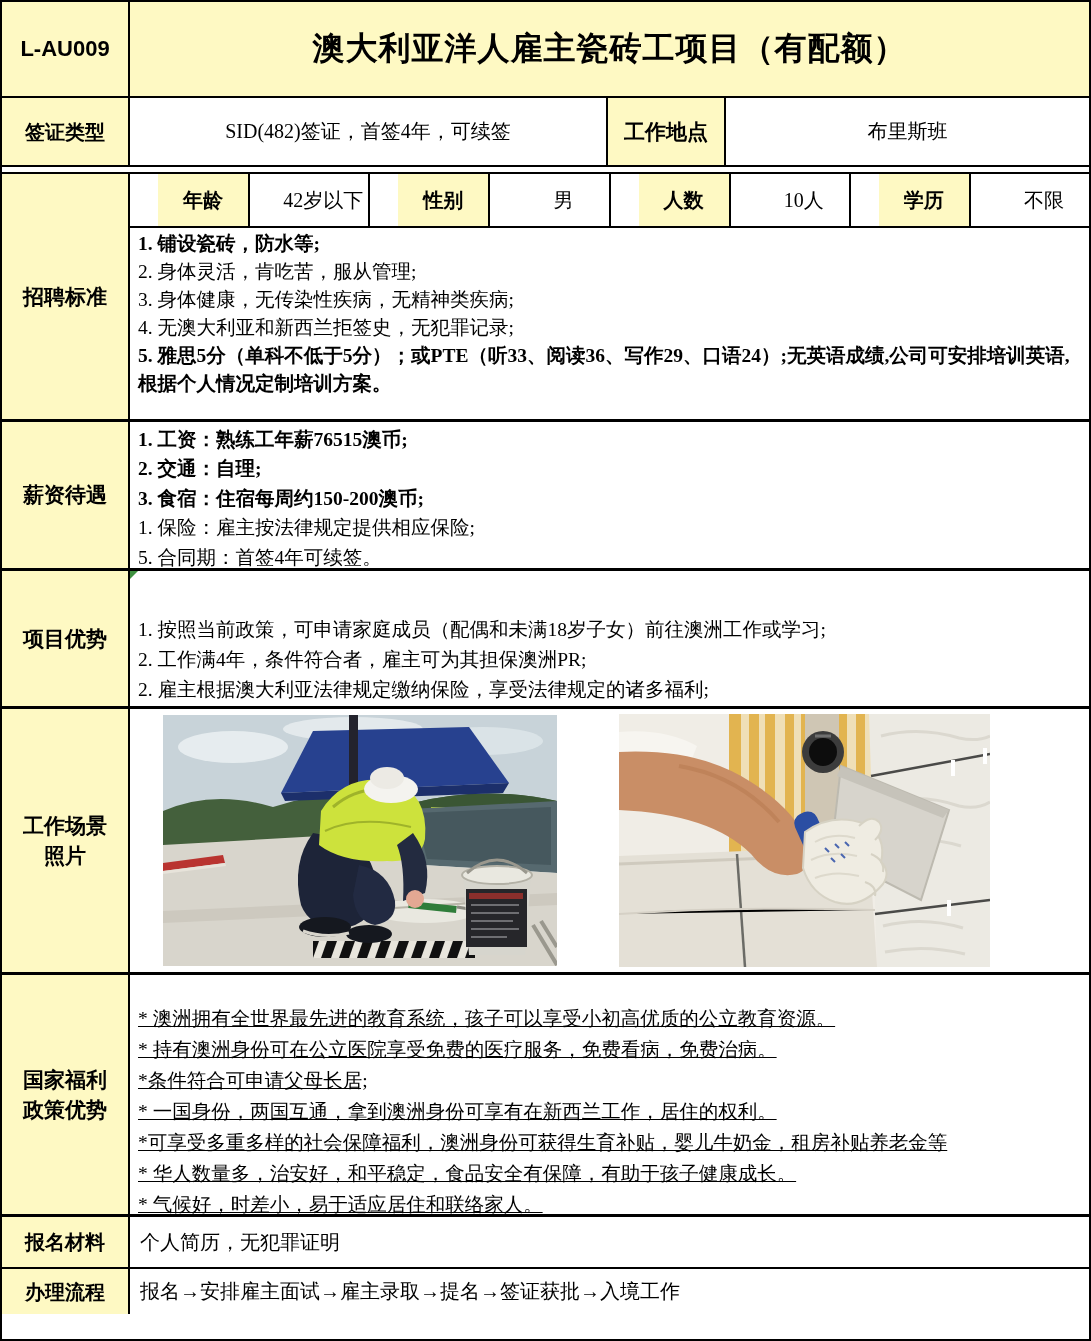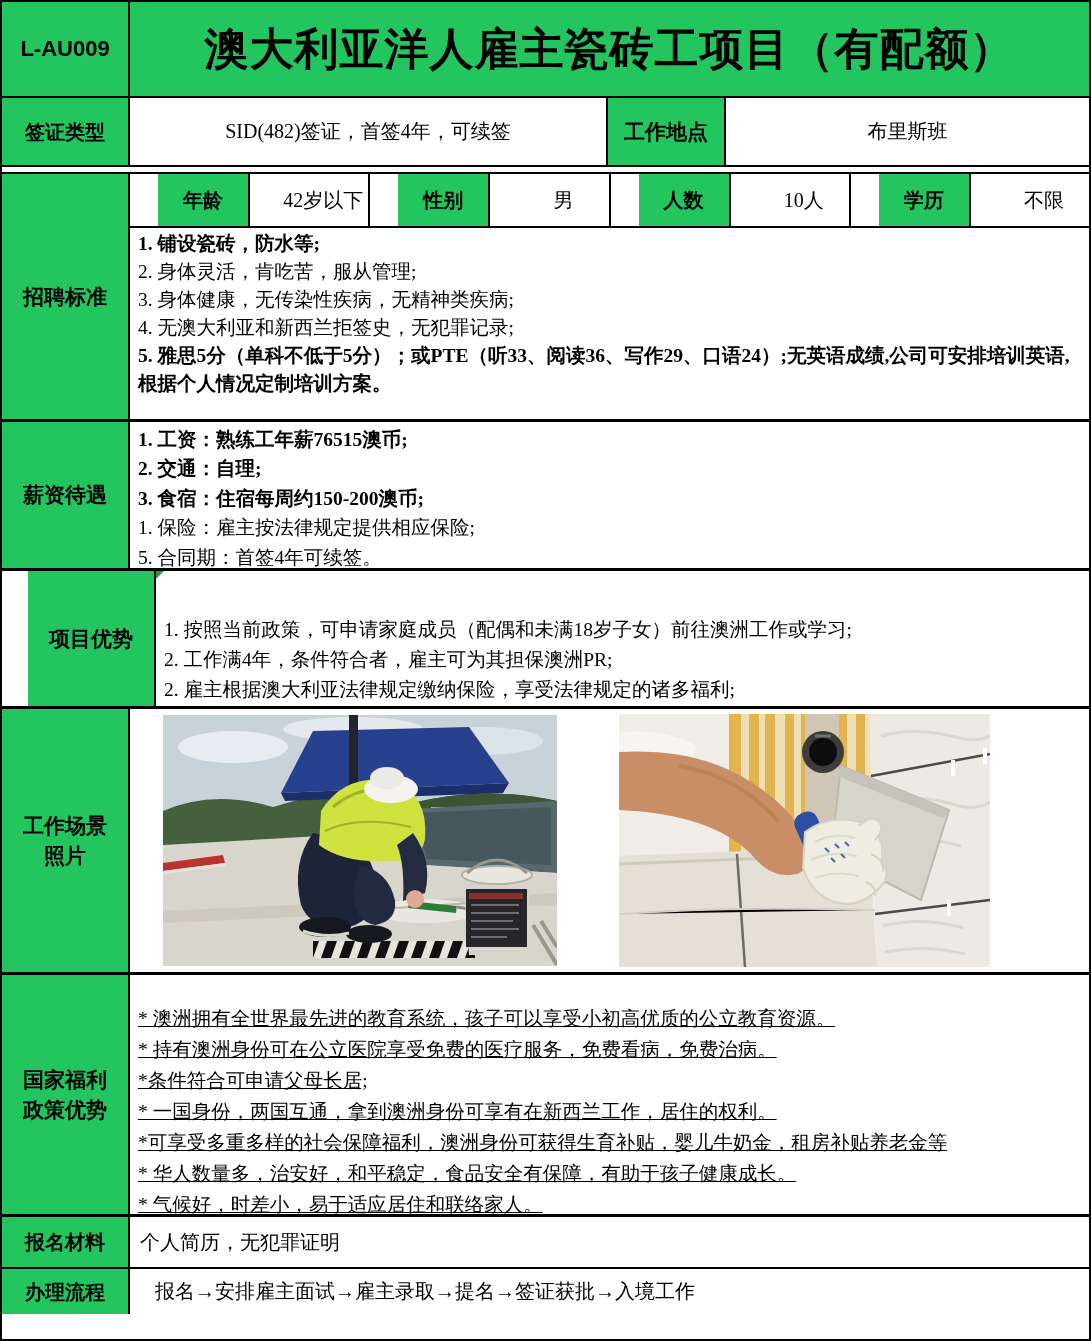--- a/index.html
+++ b/index.html
@@ -5,36 +5,36 @@
   html,body{margin:0;padding:0;background:#ffffff;}
   .sheet{
     position:relative;
     width:1091px;height:1341px;
     box-sizing:border-box;
     border:2px solid #000;
     font-family:"Liberation Serif","DejaVu Serif",serif;
     color:#000;
     background:#fff;
   }
-  .blue{background:#22c55e;}
+  .blue{background:#fef9c3;}
   .row{display:flex;box-sizing:border-box;}
   .b2{border-bottom:2px solid #000;}
   .b3{border-bottom:3px solid #000;}
   .label-cell{
     width:128px;flex:0 0 128px;
     border-right:2px solid #000;
     display:flex;flex-direction:column;align-items:center;justify-content:center;
     font-weight:bold;font-size:21px;line-height:30px;
     text-align:center;box-sizing:border-box;
   }
   
   .row-title{height:96px;}
   .code-cell{font-family:"Liberation Sans","DejaVu Sans",sans-serif;font-size:22px;}
   .title-cell{flex:1;display:flex;align-items:center;justify-content:center;
-    font-size:44px;font-weight:bold;letter-spacing:1px;}
+    font-size:32px;font-weight:bold;letter-spacing:1px;}
   
   .row-visa{height:69px;}
   .visa-value{flex:0 0 478px;border-right:2px solid #000;display:flex;align-items:center;justify-content:center;font-size:20px;box-sizing:border-box;}
   .loc-label{width:118px;flex:0 0 118px;border-right:2px solid #000;display:flex;align-items:center;justify-content:center;font-weight:bold;font-size:21px;box-sizing:border-box;}
   .loc-value{flex:1;display:flex;align-items:center;justify-content:center;font-size:20px;}
   .gap-row{height:5px;background:#fff;}
   
   .section{display:flex;box-sizing:border-box;}
   .section-body{flex:1;display:flex;flex-direction:column;min-width:0;}
   
@@ -105,21 +105,21 @@
     <div class="label-cell blue">薪资待遇</div>
     <div class="content content-salary">
       <div class="line bold">1. 工资：熟练工年薪76515澳币;</div>
       <div class="line bold">2. 交通：自理;</div>
       <div class="line bold">3. 食宿：住宿每周约150-200澳币;</div>
       <div class="line">1. 保险：雇主按法律规定提供相应保险;</div>
       <div class="line">5. 合同期：首签4年可续签。</div>
     </div>
   </div>
 
-  <div class="section b3" style="height:138px;padding-left:26px;">
+  <div class="section b3" style="height:138px;">
     <div class="label-cell blue">项目优势</div>
     <div class="content content-adv">
       <div class="corner-indicator"></div>
       <div class="line">1. 按照当前政策，可申请家庭成员（配偶和未满18岁子女）前往澳洲工作或学习;</div>
       <div class="line">2. 工作满4年，条件符合者，雇主可为其担保澳洲PR;</div>
       <div class="line">2. 雇主根据澳大利亚法律规定缴纳保险，享受法律规定的诸多福利;</div>
     </div>
   </div>
 
   <div class="section b3" style="height:266px;">
@@ -271,18 +271,18 @@
       <div class="line">* 华人数量多，治安好，和平稳定，食品安全有保障，有助于孩子健康成长。</div>
       <div class="line">* 气候好，时差小，易于适应居住和联络家人。</div>
     </div>
   </div>
 
   <div class="section b2" style="height:52px;">
     <div class="label-cell blue" style="font-size:20px;">报名材料</div>
     <div class="content content-center">个人简历，无犯罪证明</div>
   </div>
 
-  <div class="section" style="height:45px;gap:15px;">
+  <div class="section" style="height:45px;">
     <div class="label-cell blue" style="font-size:20px;">办理流程</div>
     <div class="content content-center">报名→安排雇主面试→雇主录取→提名→签证获批→入境工作</div>
   </div>
 
 </div>
 
 </body></html>

